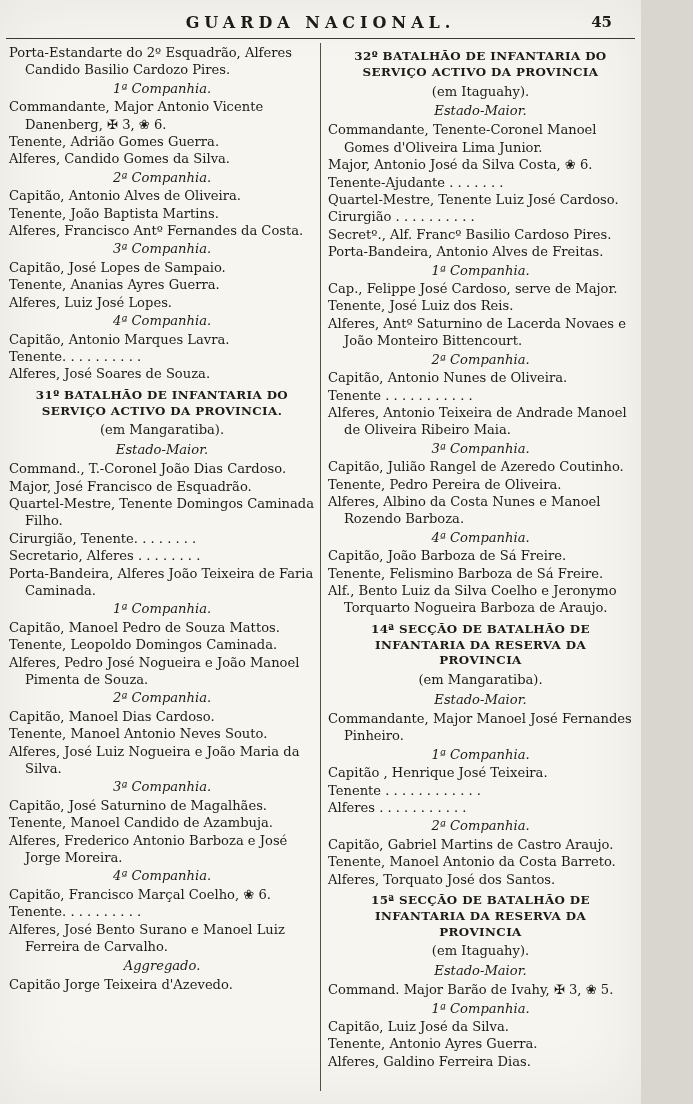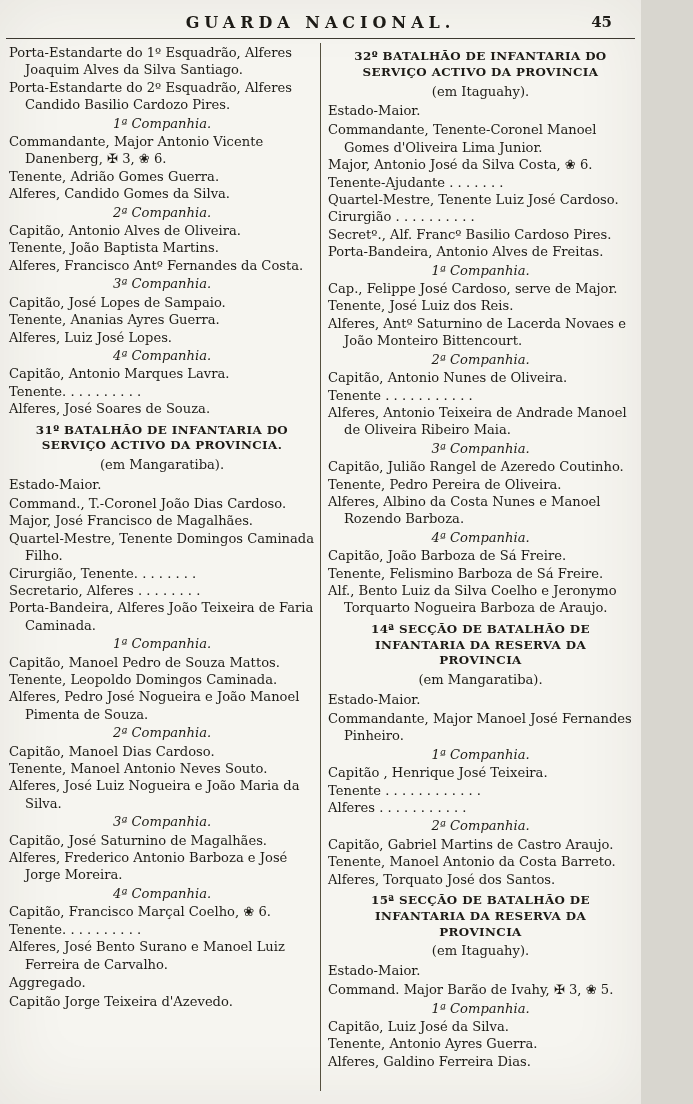--- a/index.html
+++ b/index.html
@@ -70,35 +70,36 @@
     font-size:11.9px;
     line-height:15.8px;
     letter-spacing:0.4px;
     padding:5px 4px 1px;
   }
   .entry-subheading {
     text-align:center;
     padding:1px 0;
   }
   .entry-estado {
+    text-align:center;
+    font-style:italic;
     padding:1px 0 2px;
   }
 </style>
 </head>
 <body>
 
 <div class="page">
   <div class="header">
     <span class="running-title">GUARDA NACIONAL.</span>
     <span class="page-number">45</span>
   </div>
   <div class="header-rule"></div>
   <div class="columns">
     <div class="column column-left">
-        <div class="entry entry-para">Porta-Estandarte do 1º Esquadrão, Alferes Joaquim Alves da Silva Santiago.</div>
         <div class="entry entry-para">Porta-Estandarte do 2º Esquadrão, Alferes Candido Basilio Cardozo Pires.</div>
         <div class="entry entry-company">1ª Companhia.</div>
         <div class="entry entry-para">Commandante, Major Antonio Vicente Danenberg, ✠ 3, ❀ 6.</div>
         <div class="entry entry-para">Tenente, Adrião Gomes Guerra.</div>
         <div class="entry entry-para">Alferes, Candido Gomes da Silva.</div>
         <div class="entry entry-company">2ª Companhia.</div>
         <div class="entry entry-para">Capitão, Antonio Alves de Oliveira.</div>
         <div class="entry entry-para">Tenente, João Baptista Martins.</div>
         <div class="entry entry-para">Alferes, Francisco Antº Fernandes da Costa.</div>
         <div class="entry entry-company">3ª Companhia.</div>
@@ -106,35 +107,36 @@
         <div class="entry entry-para">Tenente, Ananias Ayres Guerra.</div>
         <div class="entry entry-para">Alferes, Luiz José Lopes.</div>
         <div class="entry entry-company">4ª Companhia.</div>
         <div class="entry entry-para">Capitão, Antonio Marques Lavra.</div>
         <div class="entry entry-para">Tenente. . . . . . . . . .</div>
         <div class="entry entry-para">Alferes, José Soares de Souza.</div>
         <div class="entry entry-heading">31º BATALHÃO DE INFANTARIA DO SERVIÇO ACTIVO DA PROVINCIA.</div>
         <div class="entry entry-subheading">(em Mangaratiba).</div>
         <div class="entry entry-estado">Estado-Maior.</div>
         <div class="entry entry-para">Command., T.-Coronel João Dias Cardoso.</div>
-        <div class="entry entry-para">Major, José Francisco de Magalhães.</div>
+        <div class="entry entry-para">Major, José Francisco de Esquadrão.</div>
         <div class="entry entry-para">Quartel-Mestre, Tenente Domingos Caminada Filho.</div>
         <div class="entry entry-para">Cirurgião, Tenente. . . . . . . .</div>
         <div class="entry entry-para">Secretario, Alferes . . . . . . . .</div>
         <div class="entry entry-para">Porta-Bandeira, Alferes João Teixeira de Faria Caminada.</div>
         <div class="entry entry-company">1ª Companhia.</div>
         <div class="entry entry-para">Capitão, Manoel Pedro de Souza Mattos.</div>
         <div class="entry entry-para">Tenente, Leopoldo Domingos Caminada.</div>
         <div class="entry entry-para">Alferes, Pedro José Nogueira e João Manoel Pimenta de Souza.</div>
         <div class="entry entry-company">2ª Companhia.</div>
         <div class="entry entry-para">Capitão, Manoel Dias Cardoso.</div>
         <div class="entry entry-para">Tenente, Manoel Antonio Neves Souto.</div>
         <div class="entry entry-para">Alferes, José Luiz Nogueira e João Maria da Silva.</div>
         <div class="entry entry-company">3ª Companhia.</div>
         <div class="entry entry-para">Capitão, José Saturnino de Magalhães.</div>
+        <div class="entry entry-para">Tenente, Manoel Candido de Azambuja.</div>
         <div class="entry entry-para">Alferes, Frederico Antonio Barboza e José Jorge Moreira.</div>
         <div class="entry entry-company">4ª Companhia.</div>
         <div class="entry entry-para">Capitão, Francisco Marçal Coelho, ❀ 6.</div>
         <div class="entry entry-para">Tenente. . . . . . . . . .</div>
         <div class="entry entry-para">Alferes, José Bento Surano e Manoel Luiz Ferreira de Carvalho.</div>
         <div class="entry entry-estado">Aggregado.</div>
         <div class="entry entry-para">Capitão Jorge Teixeira d'Azevedo.</div>
       </div>
     <div class="column-divider"></div>
     <div class="column column-right">

